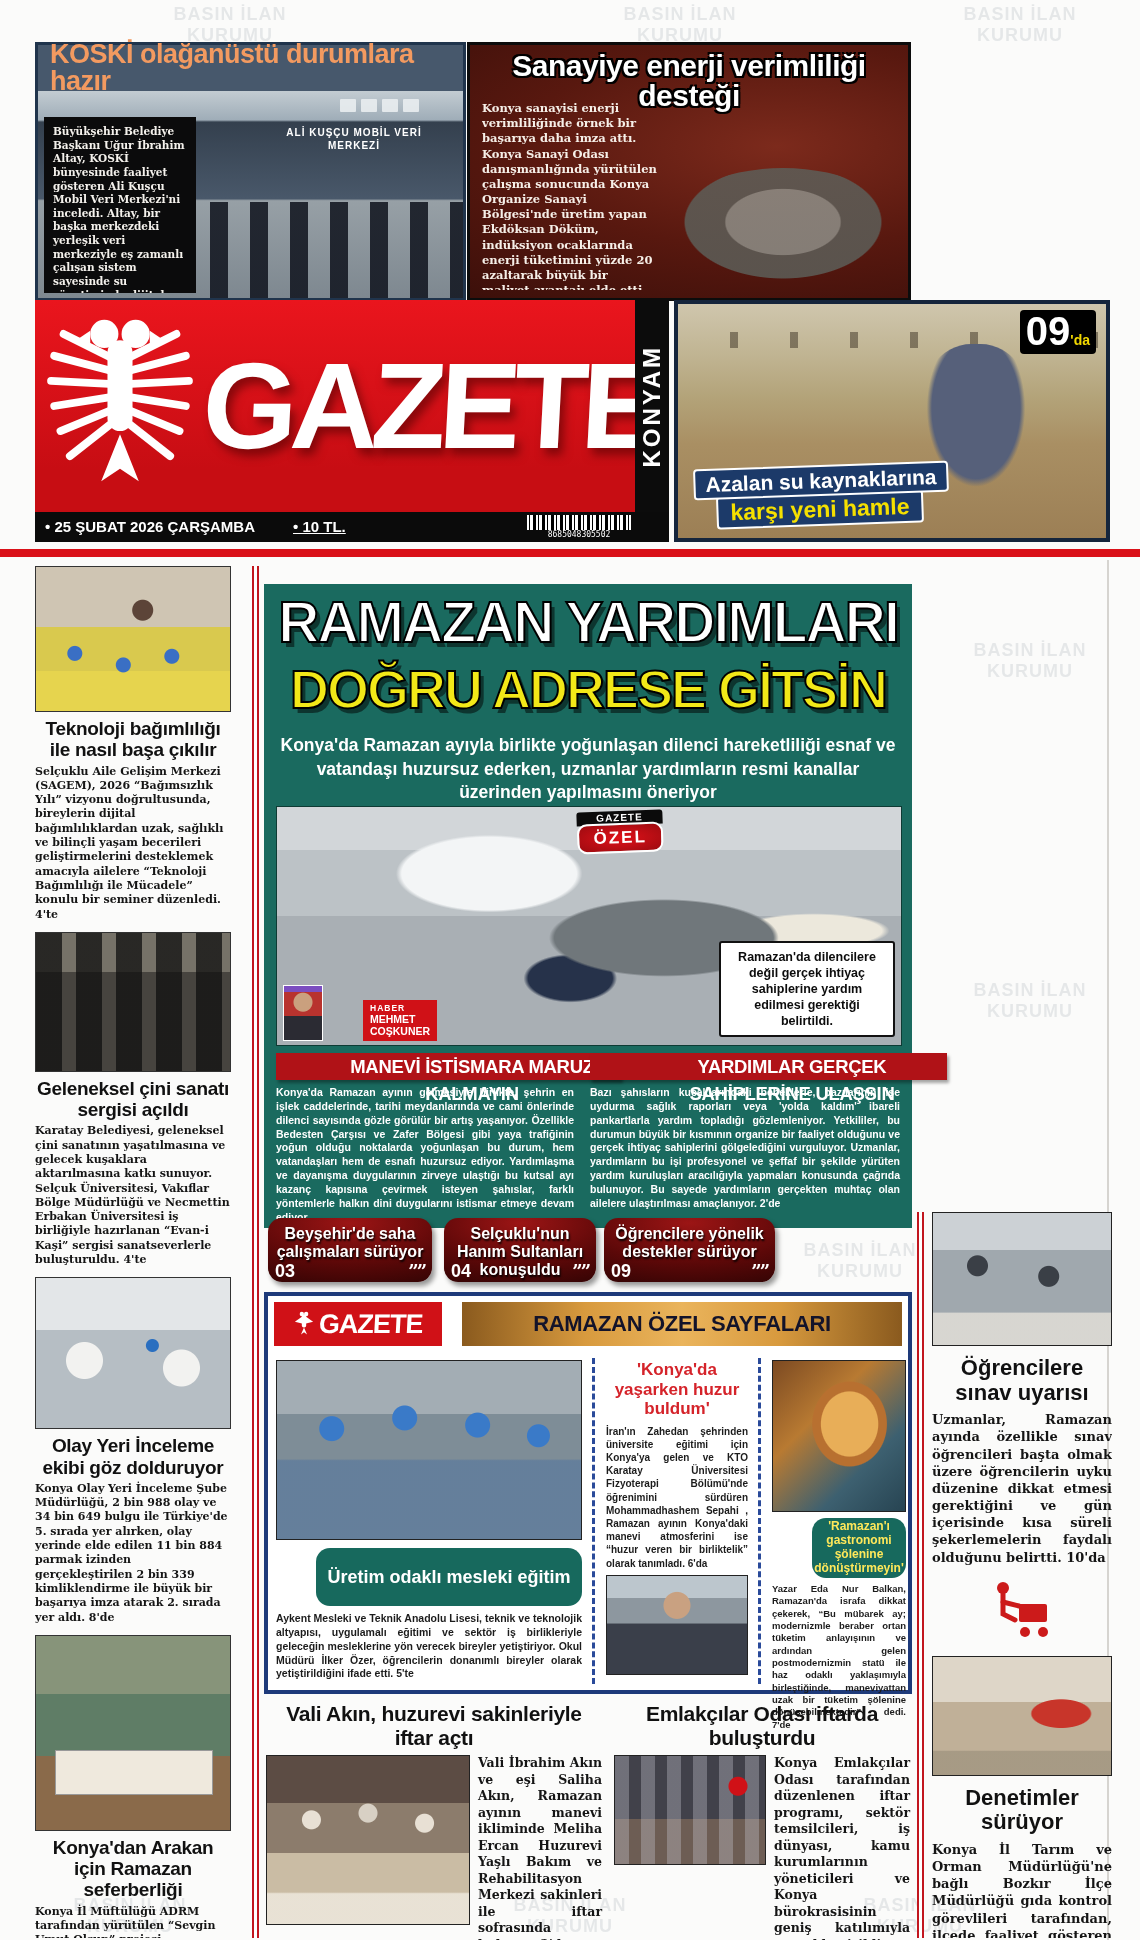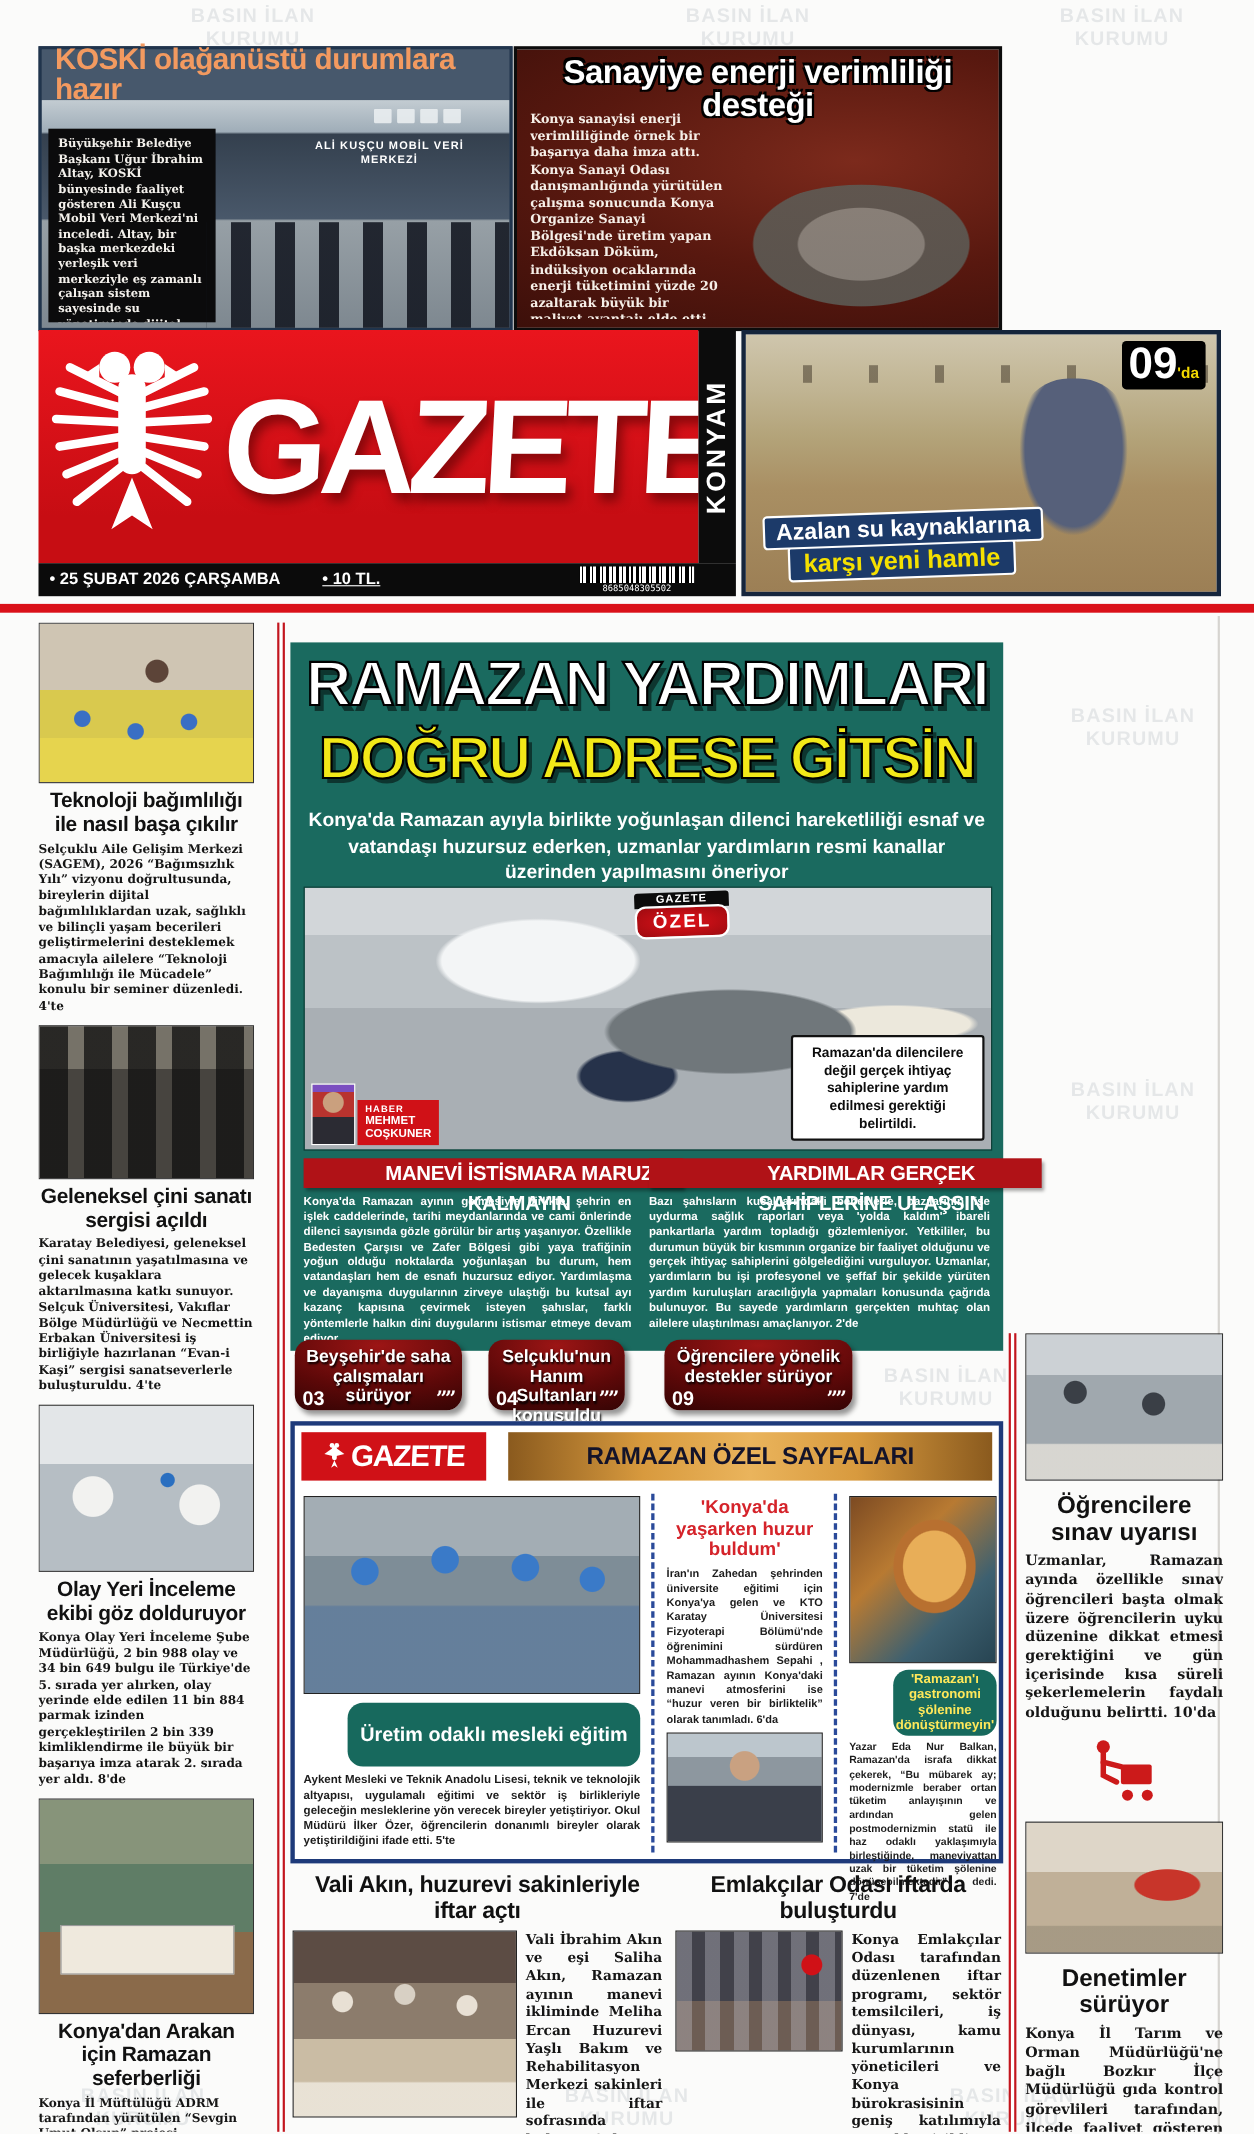--- a/index.html
+++ b/index.html
@@ -103,21 +103,21 @@
       background:linear-gradient(180deg,#d2d6d9 0 18%,#bcc2c6 18% 46%,#a9afb4 46% 100%);}
   #leadphoto::before{content:"";position:absolute;inset:0;background:
       radial-gradient(ellipse at 34% 28%,#f3f5f6 0 15%,rgba(0,0,0,0) 16%),
       radial-gradient(ellipse at 62% 55%,#70777b 0 20%,rgba(0,0,0,0) 21%),
       radial-gradient(ellipse at 86% 52%,#ece8dc 0 9%,rgba(0,0,0,0) 10%),
       radial-gradient(ellipse at 47% 72%,#26324a 0 9%,rgba(0,0,0,0) 10%);}
   #ozel{position:absolute;left:300px;top:4px;width:86px;text-align:center;transform:rotate(-2deg);}
   #ozel .g{background:#0b0b0b;color:#fff;font:bold 10px/1.4 "Liberation Sans",sans-serif;letter-spacing:1px;border-radius:3px 3px 0 0;}
   #ozel .o{background:radial-gradient(#e01119,#9c0b10);border:2px solid #fff;border-radius:10px;
       color:#fff;font:bold 17px/1.5 "Liberation Sans",sans-serif;letter-spacing:2px;margin-top:-2px;}
-  #byline{position:absolute;left:6px;bottom:4px;display:flex;align-items:flex-end;}
+  #byline{position:absolute;left:6px;bottom:4px;display:flex;align-items:flex-end;gap:38px;}
   #byline .thumb{width:38px;height:54px;border:1px solid #fff;
       background:radial-gradient(circle at 50% 30%,#caa07e 0 9px,rgba(0,0,0,0) 10px),
       linear-gradient(180deg,#7b4ec0 0 12%,#b8332e 12% 55%,#2b2b33 55% 100%);}
   #byline .tag{background:#d01117;color:#fff;padding:3px 7px 4px;margin-left:2px;}
   #byline .tag .s{font:bold 8.5px/1.2 "Liberation Sans",sans-serif;letter-spacing:1px;display:block;}
   #byline .tag .n{font:bold 10.5px/1.15 "Liberation Sans",sans-serif;display:block;}
   #leadcap{position:absolute;right:6px;bottom:8px;width:176px;background:#fff;border:2px solid #111;
       border-radius:3px;padding:6px 8px;box-sizing:border-box;text-align:center;
       font:bold 12.5px/1.28 "Liberation Sans",sans-serif;color:#0c0c0c;}
   .colbar{position:absolute;height:27px;background:#b01217;color:#fff;text-align:center;
@@ -310,26 +310,26 @@
         </div>
       </div>
       <div id="leadcap">Ramazan'da dilencilere değil gerçek ihtiyaç sahiplerine yardım edilmesi gerektiği belirtildi.</div>
     </div>
     <div class="colbar" style="left:12px;top:469px;width:298px;">MANEVİ İSTİSMARA MARUZ KALMAYIN</div>
     <div class="colbody" style="left:12px;top:502px;width:298px;">Konya'da Ramazan ayının gelmesiyle birlikte, şehrin en işlek caddelerinde, tarihi meydanlarında ve cami önlerinde dilenci sayısında gözle görülür bir artış yaşanıyor. Özellikle Bedesten Çarşısı ve Zafer Bölgesi gibi yaya trafiğinin yoğun olduğu noktalarda yoğunlaşan bu durum, hem vatandaşları hem de esnafı huzursuz ediyor. Yardımlaşma ve dayanışma duygularının zirveye ulaştığı bu kutsal ayı kazanç kapısına çevirmek isteyen şahıslar, farklı yöntemlerle halkın dini duygularını istismar etmeye devam ediyor.</div>
     <div class="colbar" style="left:326px;top:469px;width:310px;">YARDIMLAR GERÇEK SAHİPLERİNE ULAŞSIN</div>
     <div class="colbody" style="left:326px;top:502px;width:310px;">Bazı şahısların kucaklarındaki bebeklerle, bazılarının ise uydurma sağlık raporları veya 'yolda kaldım' ibareli pankartlarla yardım topladığı gözlemleniyor. Yetkililer, bu durumun büyük bir kısmının organize bir faaliyet olduğunu ve gerçek ihtiyaç sahiplerini gölgelediğini vurguluyor. Uzmanlar, yardımların bu işi profesyonel ve şeffaf bir şekilde yürüten yardım kuruluşları aracılığıyla yapmaları konusunda çağrıda bulunuyor. Bu sayede yardımların gerçekten muhtaç olan ailelere ulaştırılması amaçlanıyor. 2'de</div>
   </div>
 
-  <div class="strip" style="left:268px;width:152px;">
+  <div class="strip" style="left:268px;width:164px;">
     <div class="st">Beyşehir'de saha çalışmaları sürüyor</div>
     <span class="pg">03</span>
     <span class="qq">””</span>
   </div>
-  <div class="strip" style="left:444px;width:124px;">
+  <div class="strip" style="left:444px;width:152px;">
     <div class="st">Selçuklu'nun Hanım Sultanları konuşuldu</div>
     <span class="pg">04</span>
     <span class="qq">””</span>
   </div>
   <div class="strip" style="left:604px;width:171px;">
     <div class="st">Öğrencilere yönelik destekler sürüyor</div>
     <span class="pg">09</span>
     <span class="qq">””</span>
   </div>
 

